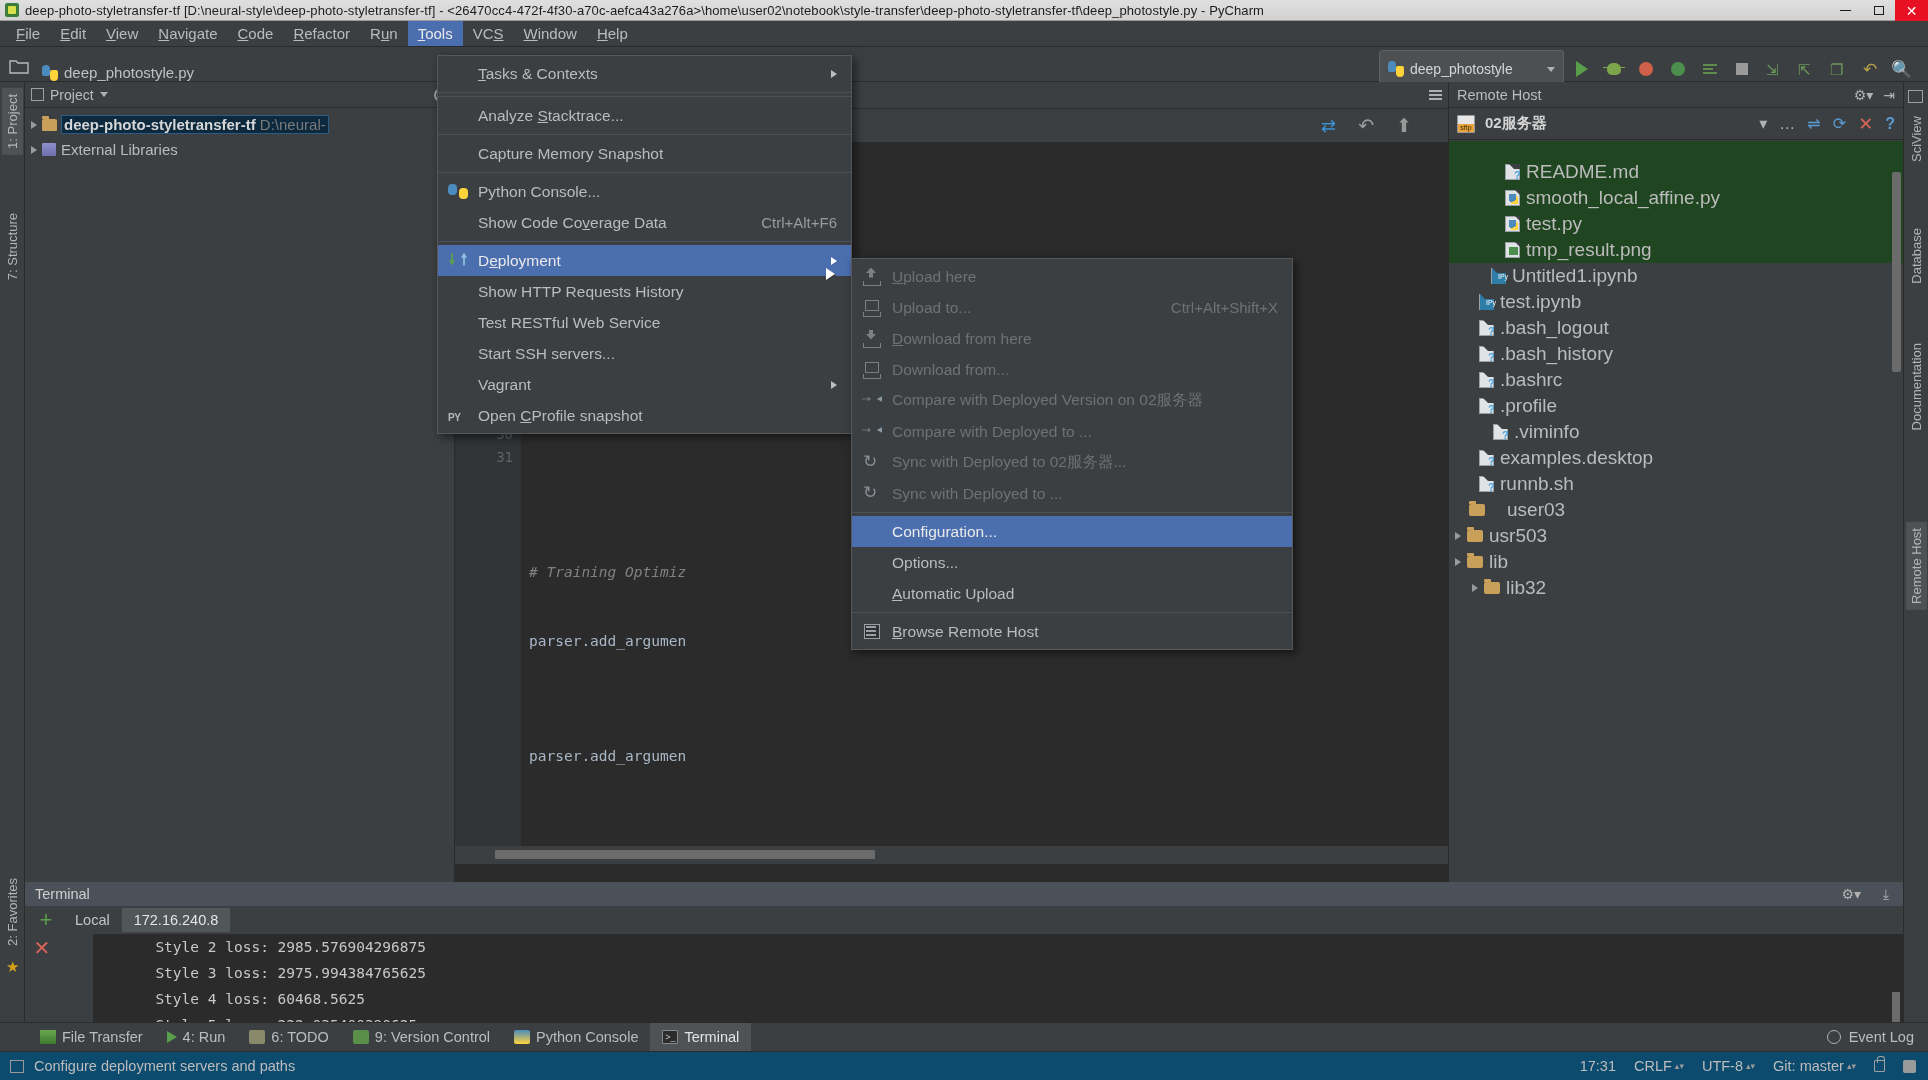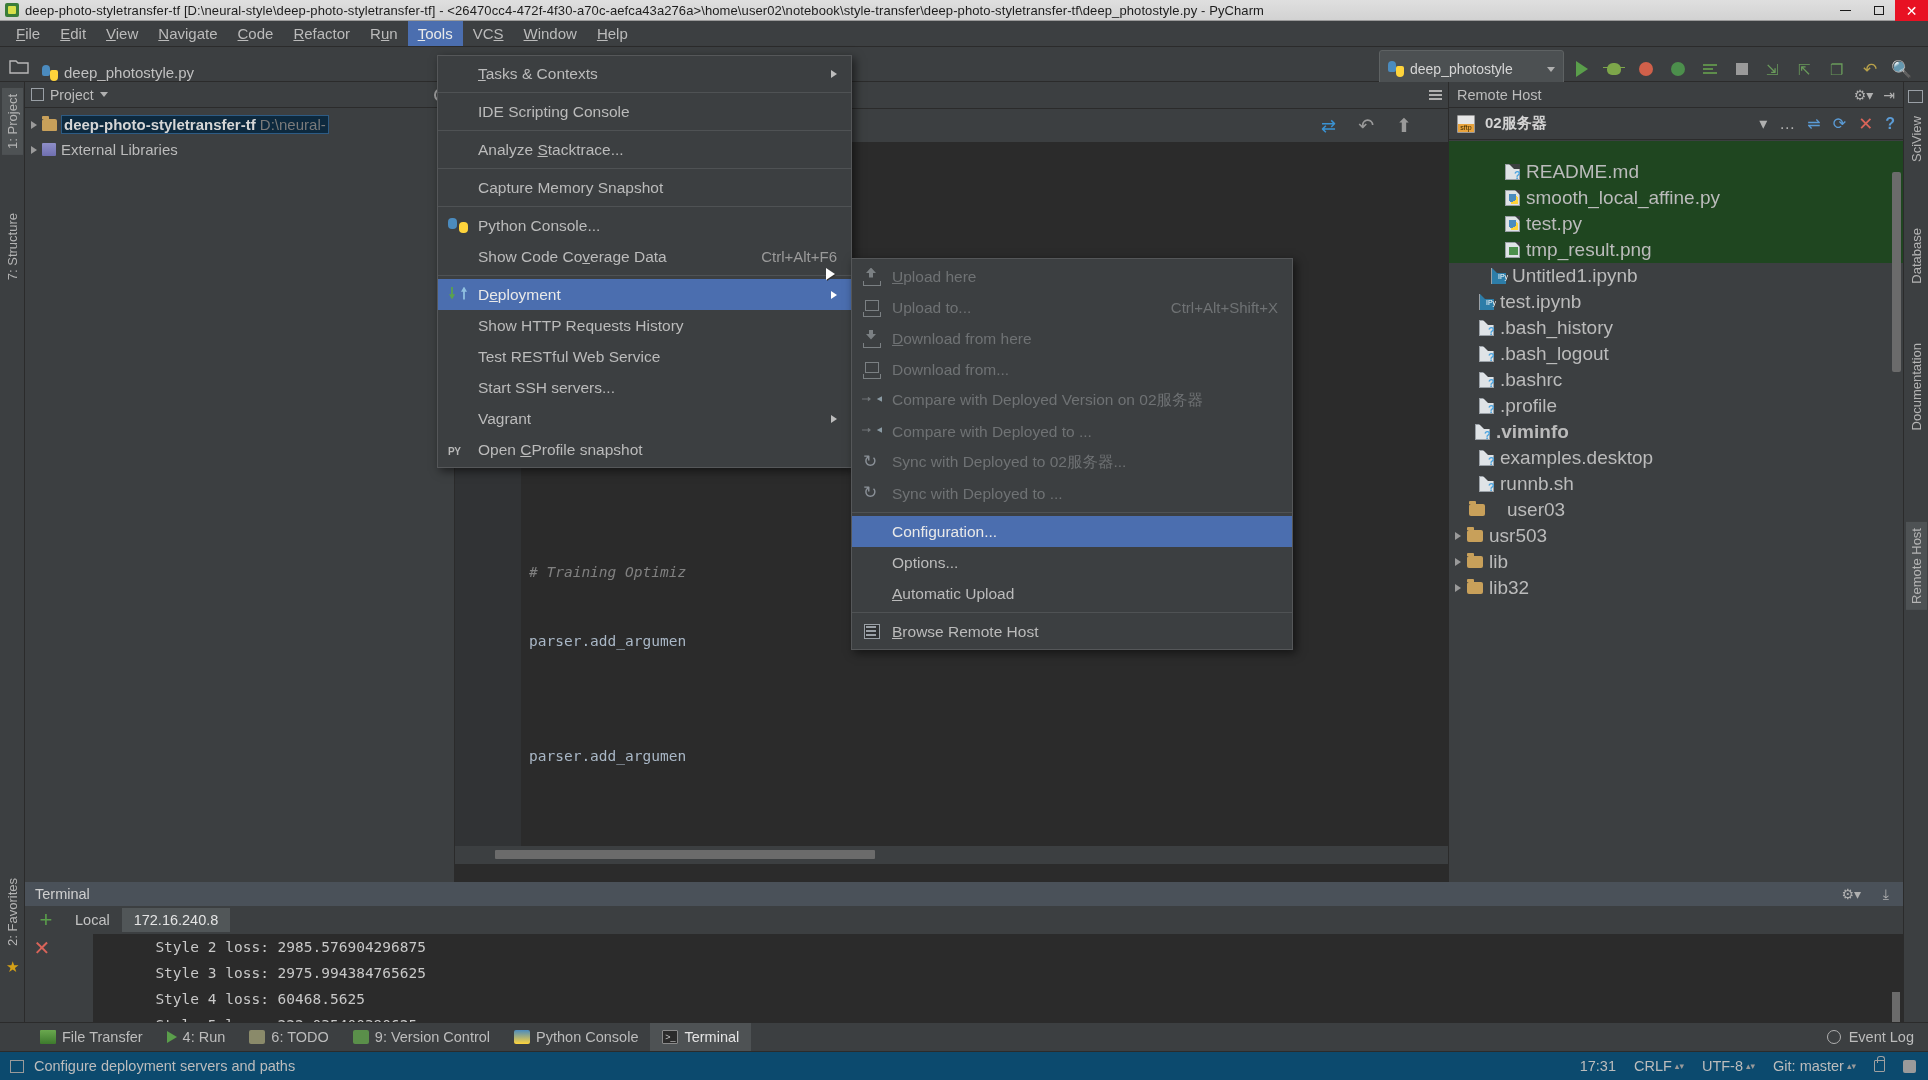--- a/index.html
+++ b/index.html
@@ -579,35 +579,35 @@
         <div class="rrow" style="padding-left:42px;">
           <span class="fico doc ipy"></span>
           <span>Untitled1.ipynb</span>
         </div>
         <div class="rrow" style="padding-left:30px;">
           <span class="fico doc ipy"></span>
           <span>test.ipynb</span>
         </div>
         <div class="rrow" style="padding-left:30px;">
           <span class="fico doc q"></span>
-          <span>.bash_history</span>
+          <span>.bash_logout</span>
         </div>
         <div class="rrow" style="padding-left:30px;">
           <span class="fico doc q"></span>
-          <span>.bash_logout</span>
+          <span>.bash_history</span>
         </div>
         <div class="rrow" style="padding-left:30px;">
           <span class="fico doc q"></span>
           <span>.bashrc</span>
         </div>
         <div class="rrow" style="padding-left:30px;">
           <span class="fico doc q"></span>
           <span>.profile</span>
         </div>
-        <div class="rrow" style="padding-left:26px;font-weight:bold;">
+        <div class="rrow" style="padding-left:44px;">
           <span class="fico doc q"></span>
           <span>.viminfo</span>
         </div>
         <div class="rrow" style="padding-left:30px;">
           <span class="fico doc q"></span>
           <span>examples.desktop</span>
         </div>
         <div class="rrow" style="padding-left:30px;">
           <span class="fico doc q"></span>
           <span>runnb.sh</span>
@@ -619,21 +619,21 @@
         <div class="rrow" style="padding-left:6px;">
           <span class="arrow-r"></span>
           <span class="rfolder"></span>
           <span>usr503</span>
         </div>
         <div class="rrow" style="padding-left:6px;">
           <span class="arrow-r"></span>
           <span class="rfolder"></span>
           <span>lib</span>
         </div>
-        <div class="rrow" style="padding-left:6px;text-align:center;">
+        <div class="rrow" style="padding-left:23px;text-align:center;">
           <span class="arrow-r"></span>
           <span class="rfolder"></span>
           <span>lib32</span>
         </div>
       </div>
       <div class="rm-scroll"></div>
     </div>
 
     <div class="vstrip-right">
       <div style="position:absolute;top:8px;left:4px;width:15px;height:13px;border:1px solid #9aa0a6;"></div>
@@ -724,24 +724,20 @@
     </div>
   </div>
 
   <div class="dropdown" style="left:437px; top:55px; width:415px;">
     <div class="mrow">
       <span class="micon"></span>
       <span class="label"><u>T</u>asks &amp; Contexts</span>
       <span class="subarrow"></span>
     </div>
     <div class="msep"></div>
-    <div class="mrow">
-      <span class="micon"></span>
-      <span class="label">IDE Scripting Console</span>
-    </div>
     <div class="msep"></div>
     <div class="mrow">
       <span class="micon"></span>
       <span class="label">Analyze <u>S</u>tacktrace...</span>
     </div>
     <div class="msep"></div>
     <div class="mrow">
       <span class="micon"><span class="g-chip"></span></span>
       <span class="label">Capture Memory Snapshot</span>
     </div>

